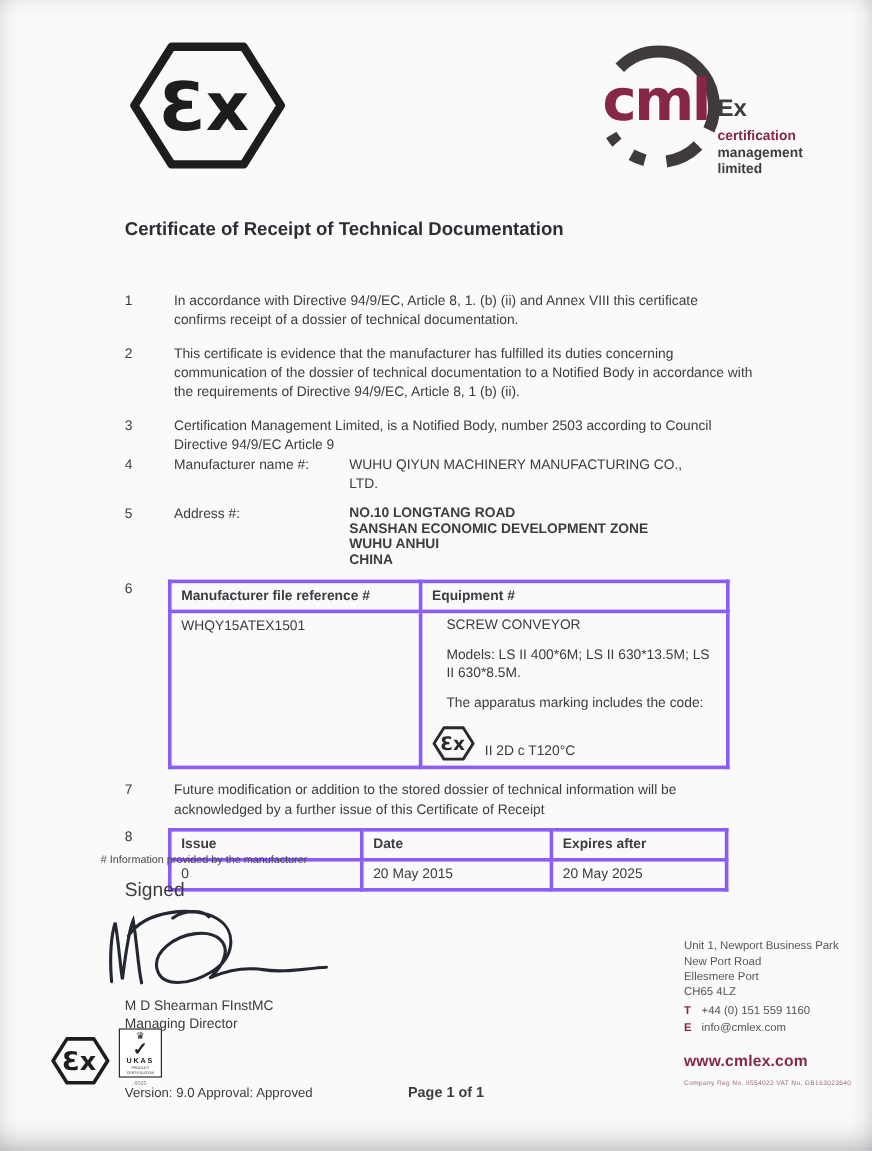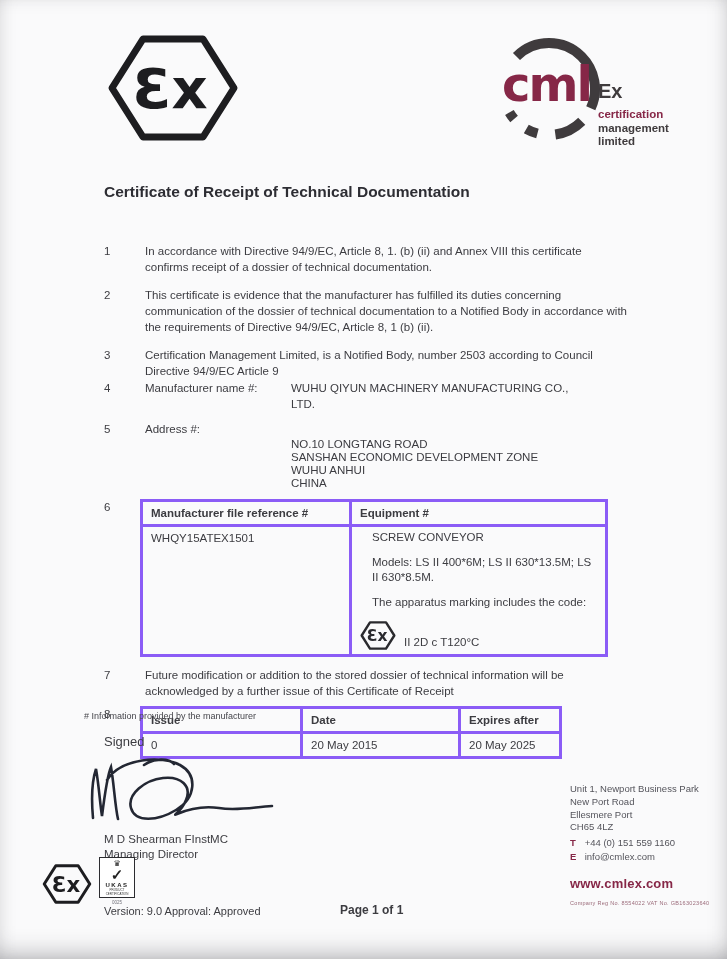--- a/index.html
+++ b/index.html
@@ -23,35 +23,35 @@
   .doc-title{position:absolute;left:104px;top:183px;font-size:15.5px;font-weight:bold;color:#2d2d33;}
   .num-row{position:absolute;left:104px;top:212px;font-size:11.5px;}
   .num-row .lbl{display:inline-block;width:96px;}
   .num-row .val{display:inline-block;width:170px;}
   
   .content{position:absolute;left:104px;top:243px;width:524px;font-size:11.5px;line-height:16px;}
   .clause{display:grid;grid-template-columns:41px 1fr;margin-bottom:12px;}
   .clause.tight{margin-bottom:1px;}
   .kv{display:grid;grid-template-columns:41px 146px 1fr;margin-bottom:9px;}
   .kv .v2{}
-  .addr-val{margin-top:17px;line-height:13px;}
+  .addr-val{margin-top:1px;line-height:13px;font-weight:bold;}
   .trow{display:grid;grid-template-columns:36px 1fr;margin-top:3px;}
   table{border-collapse:collapse;width:468px;color:#3c3c41;}
   th,td{border:3px solid #8b5cf6;padding:3px 8px;font-size:11.5px;text-align:left;vertical-align:top;}
   th{font-weight:bold;}
   .ft-ref{width:190px;}
   .equip p{margin:0 0 10px 12px;line-height:15px;}
   .code-row{display:flex;align-items:flex-end;gap:8px;margin-top:2px;}
   .code-row .code{margin-bottom:1px;}
   .c7{margin-top:10px;margin-bottom:7px;}
-  table.issue{width:422px;}
+  table.issue{width:467px;}
   table.issue td,table.issue th{height:15px;}
   .footnote{position:absolute;left:84px;top:711px;font-size:9px;color:#46464c;}
   
-  .signed{position:absolute;left:104px;top:734px;font-size:13px;}
+  .signed{position:absolute;left:104px;top:734px;font-size:16px;}
   .sig{position:absolute;left:86px;top:756px;}
   .signer{position:absolute;left:104px;top:832px;font-size:11.5px;line-height:15px;}
   
   .hex-bottom{position:absolute;left:42px;top:862px;}
   .ukas{position:absolute;left:99px;top:857px;width:36px;text-align:center;}
   .ukas-box{border:1px solid #2c2c30;background:#fff;padding:2px 1px 1px;}
   .ukas-crown{font-size:8px;line-height:8px;color:#222;}
   .ukas-check{font-size:15px;line-height:14px;font-weight:bold;color:#222;}
   .ukas-name{font-size:6px;font-weight:bold;letter-spacing:1.5px;color:#222;}
   .ukas-sub{font-size:3px;line-height:4px;color:#333;}

